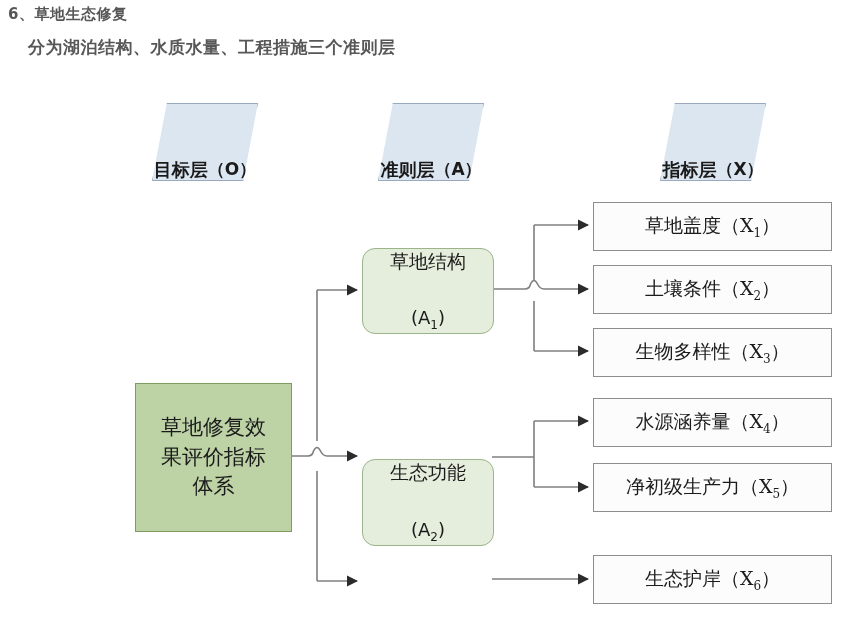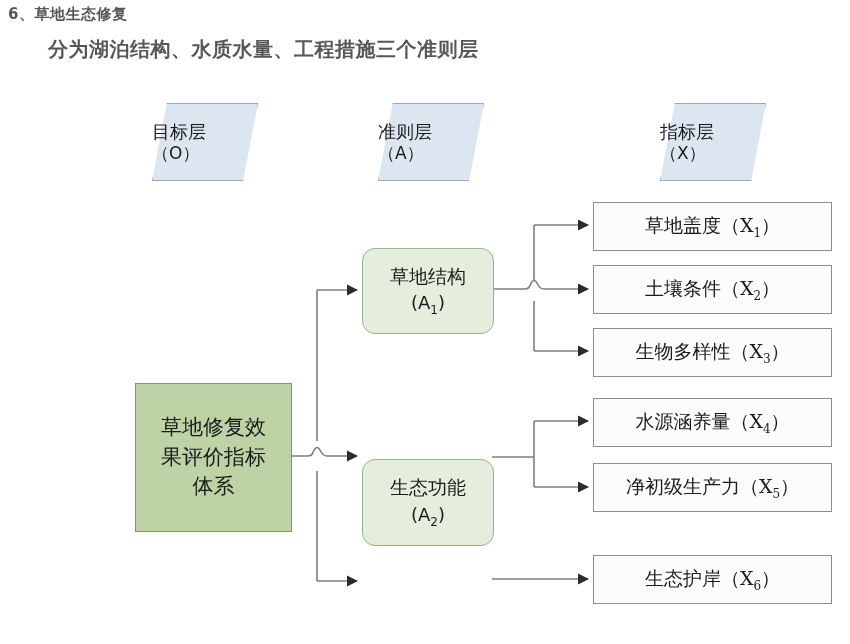--- a/index.html
+++ b/index.html
@@ -5,51 +5,51 @@
   html,body{margin:0;padding:0;background:#ffffff;}
   body{width:850px;height:644px;position:relative;overflow:hidden;
        font-family:"Liberation Sans","DejaVu Sans",sans-serif;}
 
   #canvas{position:absolute;left:0;top:0;width:850px;height:644px;}
 
   
   .heading{position:absolute;color:#575757;font-weight:bold;letter-spacing:.5px;
            font-family:"DejaVu Sans","Liberation Sans",sans-serif;}
   #title-line1{left:8px;top:5px;font-size:15px;}
-  #title-line2{left:48px;top:36px;font-size:20px;}
+  #title-line2{left:28px;top:36px;font-size:17px;}
 
   
   #wires{position:absolute;left:0;top:0;width:850px;height:644px;pointer-events:none;}
 
   
   .phead{position:absolute;width:106px;height:78px;}
   .phead .shape{position:absolute;inset:0;background:#dce6f1;
       border:1px solid #9aa9bd;
       clip-path:polygon(14% 0%,100% 0%,86% 100%,0% 100%);
       box-shadow:none;}
-  .phead .ptext{position:absolute;inset:0;display:flex;flex-direction:column;
-      align-items:flex-start;justify-content:center;line-height:1.28;
+  .phead .ptext{position:absolute;inset:0;display:flex;flex-direction:row;
+      align-items:flex-end;justify-content:center;line-height:1.28;
       font-size:18px;color:#1a1a1a;
-      font-family:"DejaVu Sans","Liberation Sans",sans-serif;}
+      font-family:"DejaVu Sans","Liberation Sans",sans-serif;font-weight:bold;}
   .phead .ptext .l2{font-size:17px;}
   #head-o{left:152px;top:103px;}
   #head-a{left:378px;top:103px;}
   #head-x{left:660px;top:103px;}
 
   
   #root-node{position:absolute;left:135px;top:383px;width:155px;height:147px;
       background:#bdd2a5;border:1px solid #7e9b63;
       display:flex;align-items:center;justify-content:center;text-align:center;}
   #root-node .rtext{font-family:"DejaVu Serif","Liberation Serif",serif;
       font-size:21px;line-height:1.42;color:#1b1b1b;width:118px;}
 
   
   .cnode{position:absolute;left:362px;width:130px;background:#e5eedc;
       border:1px solid #9cb489;border-radius:13px;
-      display:flex;flex-direction:column;align-items:center;justify-content:center;}
+      display:flex;flex-direction:column;align-items:center;justify-content:space-between;}
   .cnode .ct{font-family:"DejaVu Serif","Liberation Serif",serif;
       font-size:19px;color:#1b1b1b;line-height:1.3;}
   .cnode .cc{font-family:"DejaVu Sans","Liberation Sans",sans-serif;
       font-size:18px;color:#1b1b1b;line-height:1.35;margin-top:3px;}
   .cnode .cc sub{font-size:12px;}
   #c-a1{top:248px;height:84px;}
   #c-a2{top:415px;height:85px;margin-top:44px;}
   #c-a3{top:540px;height:82px;}
 
   

